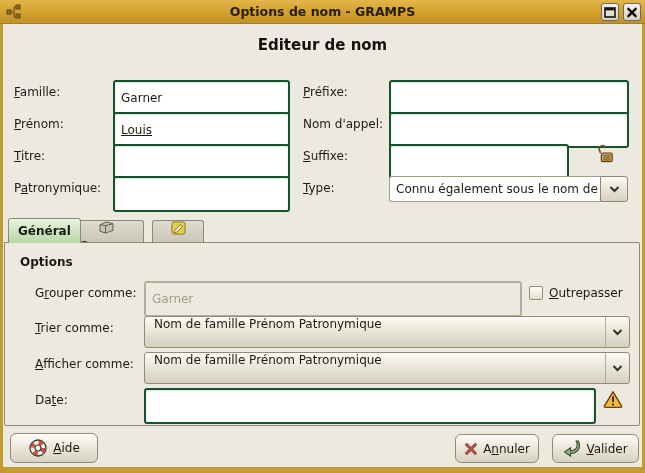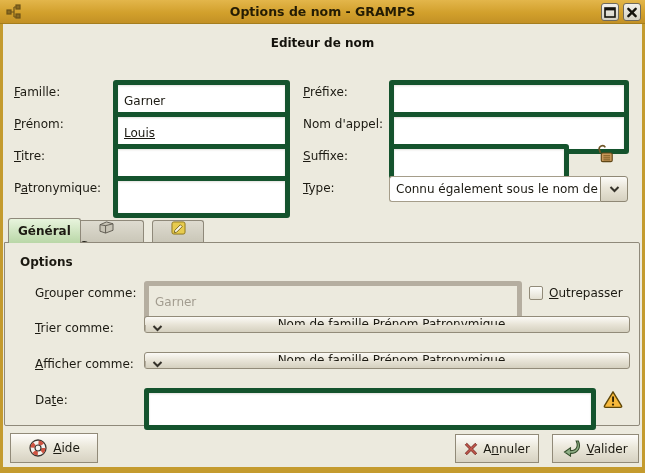--- a/index.html
+++ b/index.html
@@ -29,25 +29,25 @@
     border:1px solid #6f6a5d; border-radius:3px;
     display:flex; align-items:center; justify-content:center; cursor:pointer;
   }
   .btn-max { right:26px; } .btn-close { right:4px; }
   
   .content {
     position:absolute; left:3px; top:24px; width:639px; height:443px;
     background:#eceade;
   }
   .heading { position:absolute; left:0; right:0; top:12px; text-align:center;
-    font-size:12px; font-weight:bold; color:#14120c; }
+    font-size:15px; font-weight:bold; color:#14120c; }
   .flabel { position:absolute; height:25px; line-height:25px; white-space:nowrap; }
   .tf {
     position:absolute; height:25px; background:#fff;
-    border:5px solid #14532d; border-radius:3px; padding:16px 6px;
+    border:2px solid #14532d; border-radius:3px; padding:16px 6px;
     font:12px "DejaVu Sans","Liberation Sans",sans-serif; color:#1c1a12;
     box-shadow: inset 0 1px 2px rgba(90,80,60,.18); outline:none;
   }
   .tf:disabled { background:#eceade; color:#a29c8f; border-color:#b5aea0; box-shadow:none; }
   
   .type-combo { position:absolute; display:flex; height:26px; cursor:pointer; }
   .type-text {
     width:211px; background:#fff; border:1px solid #a59d8a; border-right:none;
     border-radius:3px 0 0 3px; line-height:24px; padding:0 6px; white-space:nowrap; overflow:hidden;
   }
@@ -63,35 +63,35 @@
     border:1px solid #8f897a; border-bottom:none; border-radius:3px 3px 0 0;
   }
   .tab-inactive { top:196px; height:23px; background:linear-gradient(#dedbd0,#c9c6b7);flex-direction:column; }
   .tab-active   { top:194px; height:25px; background:linear-gradient(#e8f4dd,#b9d7a7); z-index:2; }
   .notebook {
     position:absolute; left:1px; top:218px; width:636px; height:184px;
     border:1px solid #8f897a; border-radius:0 2px 2px 2px; background:#eceade;
   }
   .options-title { position:absolute; left:17px; top:231px; font-weight:bold; }
   .combo {
-    position:absolute; height:17px; border:1px solid #928b79; border-radius:3px;
+    position:absolute; height:32px; border:1px solid #928b79; border-radius:3px;
     background:linear-gradient(#fbfaf6,#e8e4d7 50%,#d5d0bf);
-    display:flex; align-items:center; cursor:pointer;flex-direction:column;
+    display:flex; align-items:flex-start; cursor:pointer;
   }
   .combo .ctxt { flex:1; padding-left:9px; white-space:nowrap; overflow:hidden; }
   .combo .carrow { width:24px; align-self:stretch; display:flex; align-items:center; justify-content:center; border-left:1px solid #b3ad9d; }
   .checkbox {
     position:absolute; width:14px; height:14px; border:1px solid #928b79; border-radius:2px;
     background:linear-gradient(#fdfdfb,#e3dfd2); cursor:pointer;
   }
   
   .btn {
     position:absolute; height:30px; display:flex; align-items:center; justify-content:center; gap:5px;
     background:linear-gradient(#fefdfb,#ebe8db 45%,#d7d2c2);
-    border:1px solid #918a78; border-radius:0; cursor:pointer;
+    border:1px solid #918a78; border-radius:6px; cursor:pointer;
     font:12px "DejaVu Sans","Liberation Sans",sans-serif; color:#1c1a12;
   }
   .icn { flex:0 0 auto; display:block; }
   u { text-decoration: underline; }
 </style>
 </head>
 <body>
 
 <div class="window">
 

